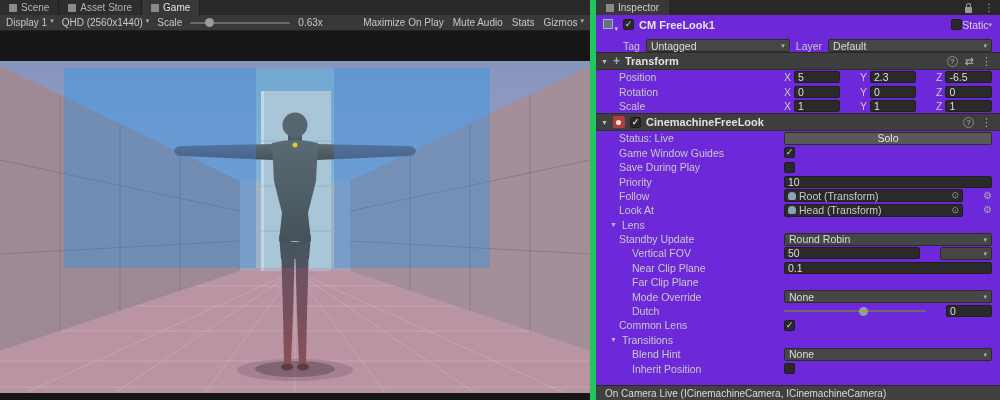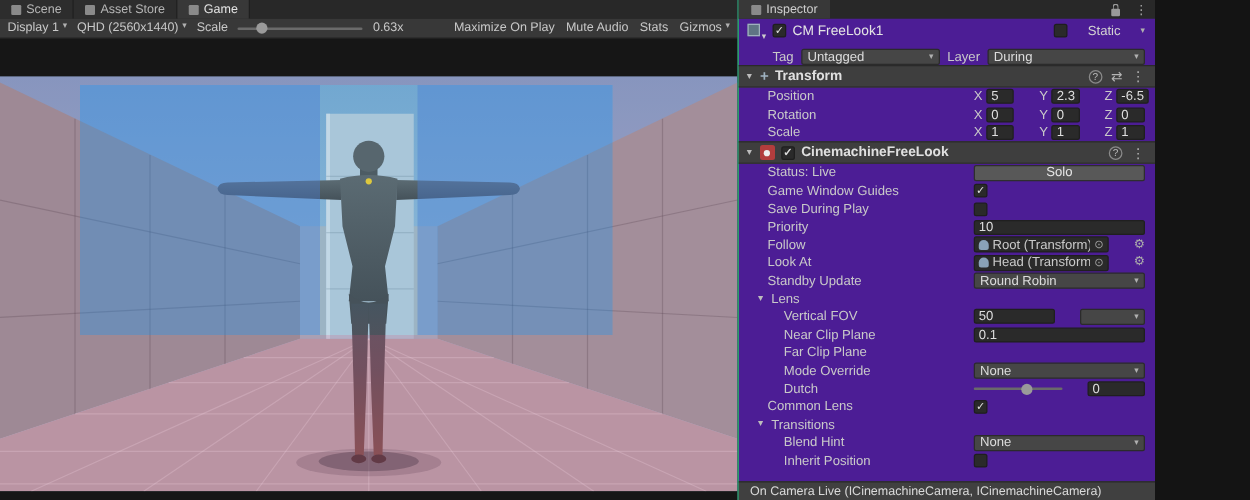--- a/index.html
+++ b/index.html
@@ -15,35 +15,35 @@
   .gtoolbar{height:16px;background:#383838;border-bottom:1px solid #222;display:flex;align-items:center;gap:8px;padding:0 6px;font-size:10px;color:#c8c8c8;flex:none;white-space:nowrap}
   .dd-flat{display:flex;align-items:flex-start;gap:3px;cursor:default}
   .arrow{font-size:7px;color:#b0b0b0;line-height:1}
   .slider-track{position:relative;height:2px;background:#6a6a6a;border-radius:1px}
   .slider-handle{position:absolute;top:-3.5px;width:9px;height:9px;border-radius:50%;background:#9a9a9a}
   .right-tools{margin-left:auto;display:flex;gap:9px;align-items:center}
   .gview{flex:1;position:relative;background:#161616}
   .gview svg{position:absolute;left:0;top:30px}
 
   
-  .inspector{position:absolute;left:590px;top:0;width:334px;height:400px;background:#4c1d95;border-left:1px solid #22c55e;display:flex;flex-direction:column}
+  .inspector{position:absolute;left:590px;top:0;width:410px;height:400px;background:#6d28d9;border-left:6px solid #22c55e;display:flex;flex-direction:column}
   .insp-tabbar{height:15px;background:#282828;display:flex;align-items:stretch;font-size:10px;color:#cfcfcf;flex:none}
   .insp-tab{display:flex;align-items:center;gap:4px;padding:0 10px;background:#383838}
   .tb-spacer{flex:1}
   .icon-btn{display:flex;align-items:center;justify-content:center;padding:0 6px;color:#aaa;font-size:10px}
   .lock{width:7px;height:6px;background:#9a9a9a;border-radius:1px;position:relative;margin-top:4px}
   .lock::before{content:"";position:absolute;left:1px;top:-4px;width:3px;height:4px;border:1px solid #9a9a9a;border-bottom:none;border-radius:3px 3px 0 0}
 
   .go-header{height:19px;display:flex;align-items:center;gap:5px;padding:0 8px 0 6px;flex:none}
   .go-icon{width:16px;height:13px;position:relative;flex:none}
   .go-cube{width:10px;height:10px;background:#5f7484;border:1px solid #9fb0be;position:absolute;top:1px;left:1px}
   .go-arrow{position:absolute;right:0;bottom:-2px;font-size:7px;color:#ccc}
   .checkbox{width:11px;height:11px;background:#2a2a2a;border:1px solid #1e1e1e;border-radius:2px;display:flex;align-items:center;justify-content:center;font-size:9px;color:#dedede;line-height:1;flex:none}
-  .go-name{font-weight:normal;color:#e4e4e4}
-  .static-group{margin-left:auto;display:flex;align-items:center;gap:16px;font-size:10.5px}
+  .go-name{font-weight:bold;color:#e4e4e4}
+  .static-group{margin-left:auto;display:flex;align-items:center;gap:0;font-size:10.5px}
 
   .tagrow{height:18px;display:flex;align-items:flex-end;gap:6px;padding:0 8px 0 27px;flex:none;font-size:10.5px;color:#c9c9c9}
   .dropdown{height:13px;background:#464646;border:1px solid #2b2b2b;border-radius:2px;display:flex;align-items:center;padding:0 4px;gap:4px;font-size:10.5px;color:#dcdcdc}
   .dval{flex:1;white-space:nowrap;overflow:hidden}
   .w-tag{flex:1}.w-layer{flex:1.15}
 
   .comp-header{height:18px;background:#3e3e3e;border-top:1px solid #2a2a2a;border-bottom:1px solid #2f2f2f;display:flex;align-items:center;gap:5px;padding:0 8px 0 5px;flex:none;font-weight:bold;color:#e0e0e0}
   .fold{font-size:7px;color:#bcbcbc;flex:none}
   .move-icon{font-size:12px;color:#9fb2c0;font-weight:bold;line-height:1}
   .cm-icon{width:12px;height:12px;border-radius:2px;background:#b23d3d;position:relative;flex:none}
@@ -236,21 +236,21 @@
     </div>
 
     <div class="tagrow">
       <span>Tag</span>
       <span class="dropdown w-tag">
         <span class="dval">Untagged</span>
         <span class="arrow">▾</span>
       </span>
       <span>Layer</span>
       <span class="dropdown w-layer">
-        <span class="dval">During</span>
+        <span class="dval">Default</span>
         <span class="arrow">▾</span>
       </span>
     </div>
 
     <div class="comp-header">
       <span class="fold">▼</span>
       <span class="move-icon">+</span>
       <span>Transform</span>
       <span class="hright">
         <span class="help-circ">?</span>
@@ -345,31 +345,31 @@
     </div>
     <div class="row">
       <span class="rlabel">Look At</span>
       <span class="objfield">
         <span class="ref-icon"></span>
         <span class="dval">Head (Transform)</span>
         <span class="picker">⊙</span>
       </span>
       <span class="gear">⚙</span>
     </div>
+    <div class="row foldrow">
+      <span class="fold">▼</span>
+      <span>Lens</span>
+    </div>
+
     <div class="row">
       <span class="rlabel">Standby Update</span>
       <span class="dropdown flex1">
         <span class="dval">Round Robin</span>
         <span class="arrow">▾</span>
       </span>
-    </div>
-
-    <div class="row foldrow">
-      <span class="fold">▼</span>
-      <span>Lens</span>
     </div>
     <div class="row indent">
       <span class="rlabel">Vertical FOV</span>
       <span class="field flex1">50</span>
       <span class="dropdown" style="width:52px">
         <span class="dval"></span>
         <span class="arrow">▾</span>
       </span>
     </div>
     <div class="row indent">

